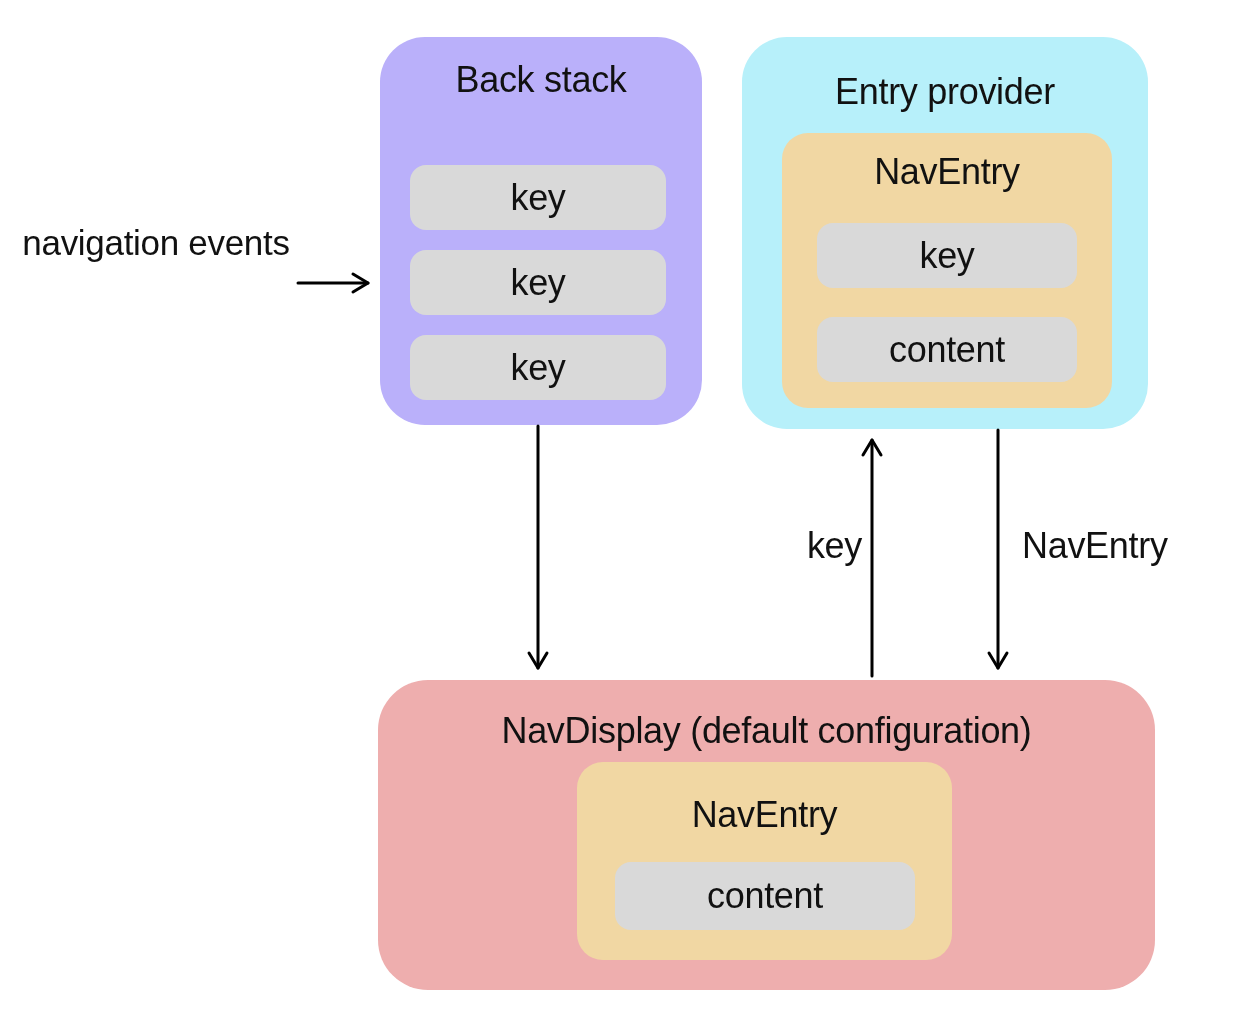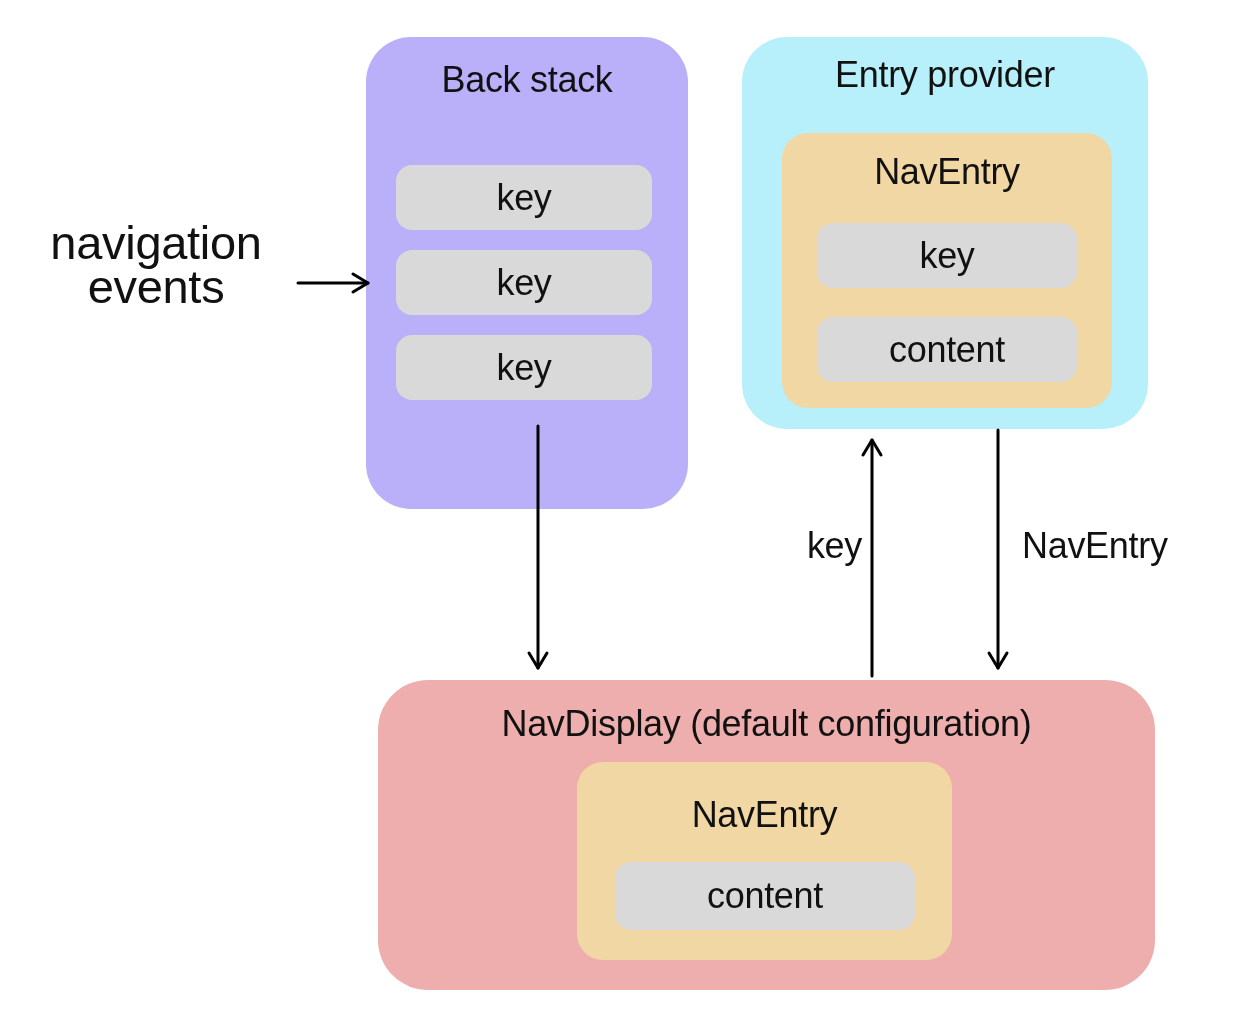--- a/index.html
+++ b/index.html
@@ -16,21 +16,21 @@
   .box { position: absolute; box-sizing: border-box; }
   .box-title {
     text-align: center;
     font-size: 36px;
     line-height: 42px;
     font-weight: 400;
   }
 
   
   #back-stack {
-    left: 366px; top: 37px; width: 322px; height: 472px;
+    left: 380px; top: 37px; width: 322px; height: 388px;
     background: var(--color-back-stack-bg, #bab0fa);
     border-radius: 45px;
   }
   #back-stack .box-title { margin-top: 22px; }
   .bs-key {
     position: absolute; left: 30px; width: 256px; height: 65px;
     background: var(--color-item-bg, #d9d9d9);
     border-radius: 16px;
     display: flex; align-items: center; justify-content: center;
     font-size: 36px;
@@ -38,21 +38,21 @@
   .bs-key.k1 { top: 128px; }
   .bs-key.k2 { top: 213px; }
   .bs-key.k3 { top: 298px; }
 
   
   #entry-provider {
     left: 742px; top: 37px; width: 406px; height: 392px;
     background: var(--color-entry-provider-bg, #b7f0fa);
     border-radius: 45px;
   }
-  #entry-provider .box-title { margin-top: 17px; }
+  #entry-provider .box-title { margin-top: 34px; }
   .nav-entry {
     position: absolute;
     background: var(--color-nav-entry-bg, #f1d7a3);
     border-radius: 26px;
   }
   #ep-nav-entry { left: 40px; top: 96px; width: 330px; height: 275px; }
   #ep-nav-entry .box-title { margin-top: 18px; }
   .pill {
     position: absolute;
     background: var(--color-item-bg, #d9d9d9);
@@ -62,36 +62,36 @@
   }
   #ep-key    { left: 35px; top: 90px;  width: 260px; height: 65px; }
   #ep-content{ left: 35px; top: 184px; width: 260px; height: 65px; }
 
   
   #nav-display {
     left: 378px; top: 680px; width: 777px; height: 310px;
     background: var(--color-nav-display-bg, #eeaeae);
     border-radius: 50px;
   }
-  #nav-display .box-title { margin-top: 23px; }
+  #nav-display .box-title { margin-top: 30px; }
   #nd-nav-entry { left: 199px; top: 82px; width: 375px; height: 198px; }
   #nd-nav-entry .box-title { margin-top: 32px; }
   #nd-content { left: 38px; top: 100px; width: 300px; height: 68px; }
 
   
   .float-label {
     position: absolute;
     font-size: 36px;
     line-height: 40px;
     white-space: nowrap;
   }
   #nav-events-label {
     left: 0; top: 221px; width: 312px;
     text-align: center;
-    font-size: 47px; line-height: 44px;
+    font-size: 35px; line-height: 44px;
     white-space: normal;
   }
   #key-arrow-label { left: 762px; top: 526px; width: 100px; text-align: right; }
   #nav-entry-arrow-label { left: 1022px; top: 526px; }
 
   
   #arrow-layer { position: absolute; left: 0; top: 0; pointer-events: none; }
   #arrow-layer line {
     stroke: var(--color-arrow, #000000);
     stroke-width: 3;

